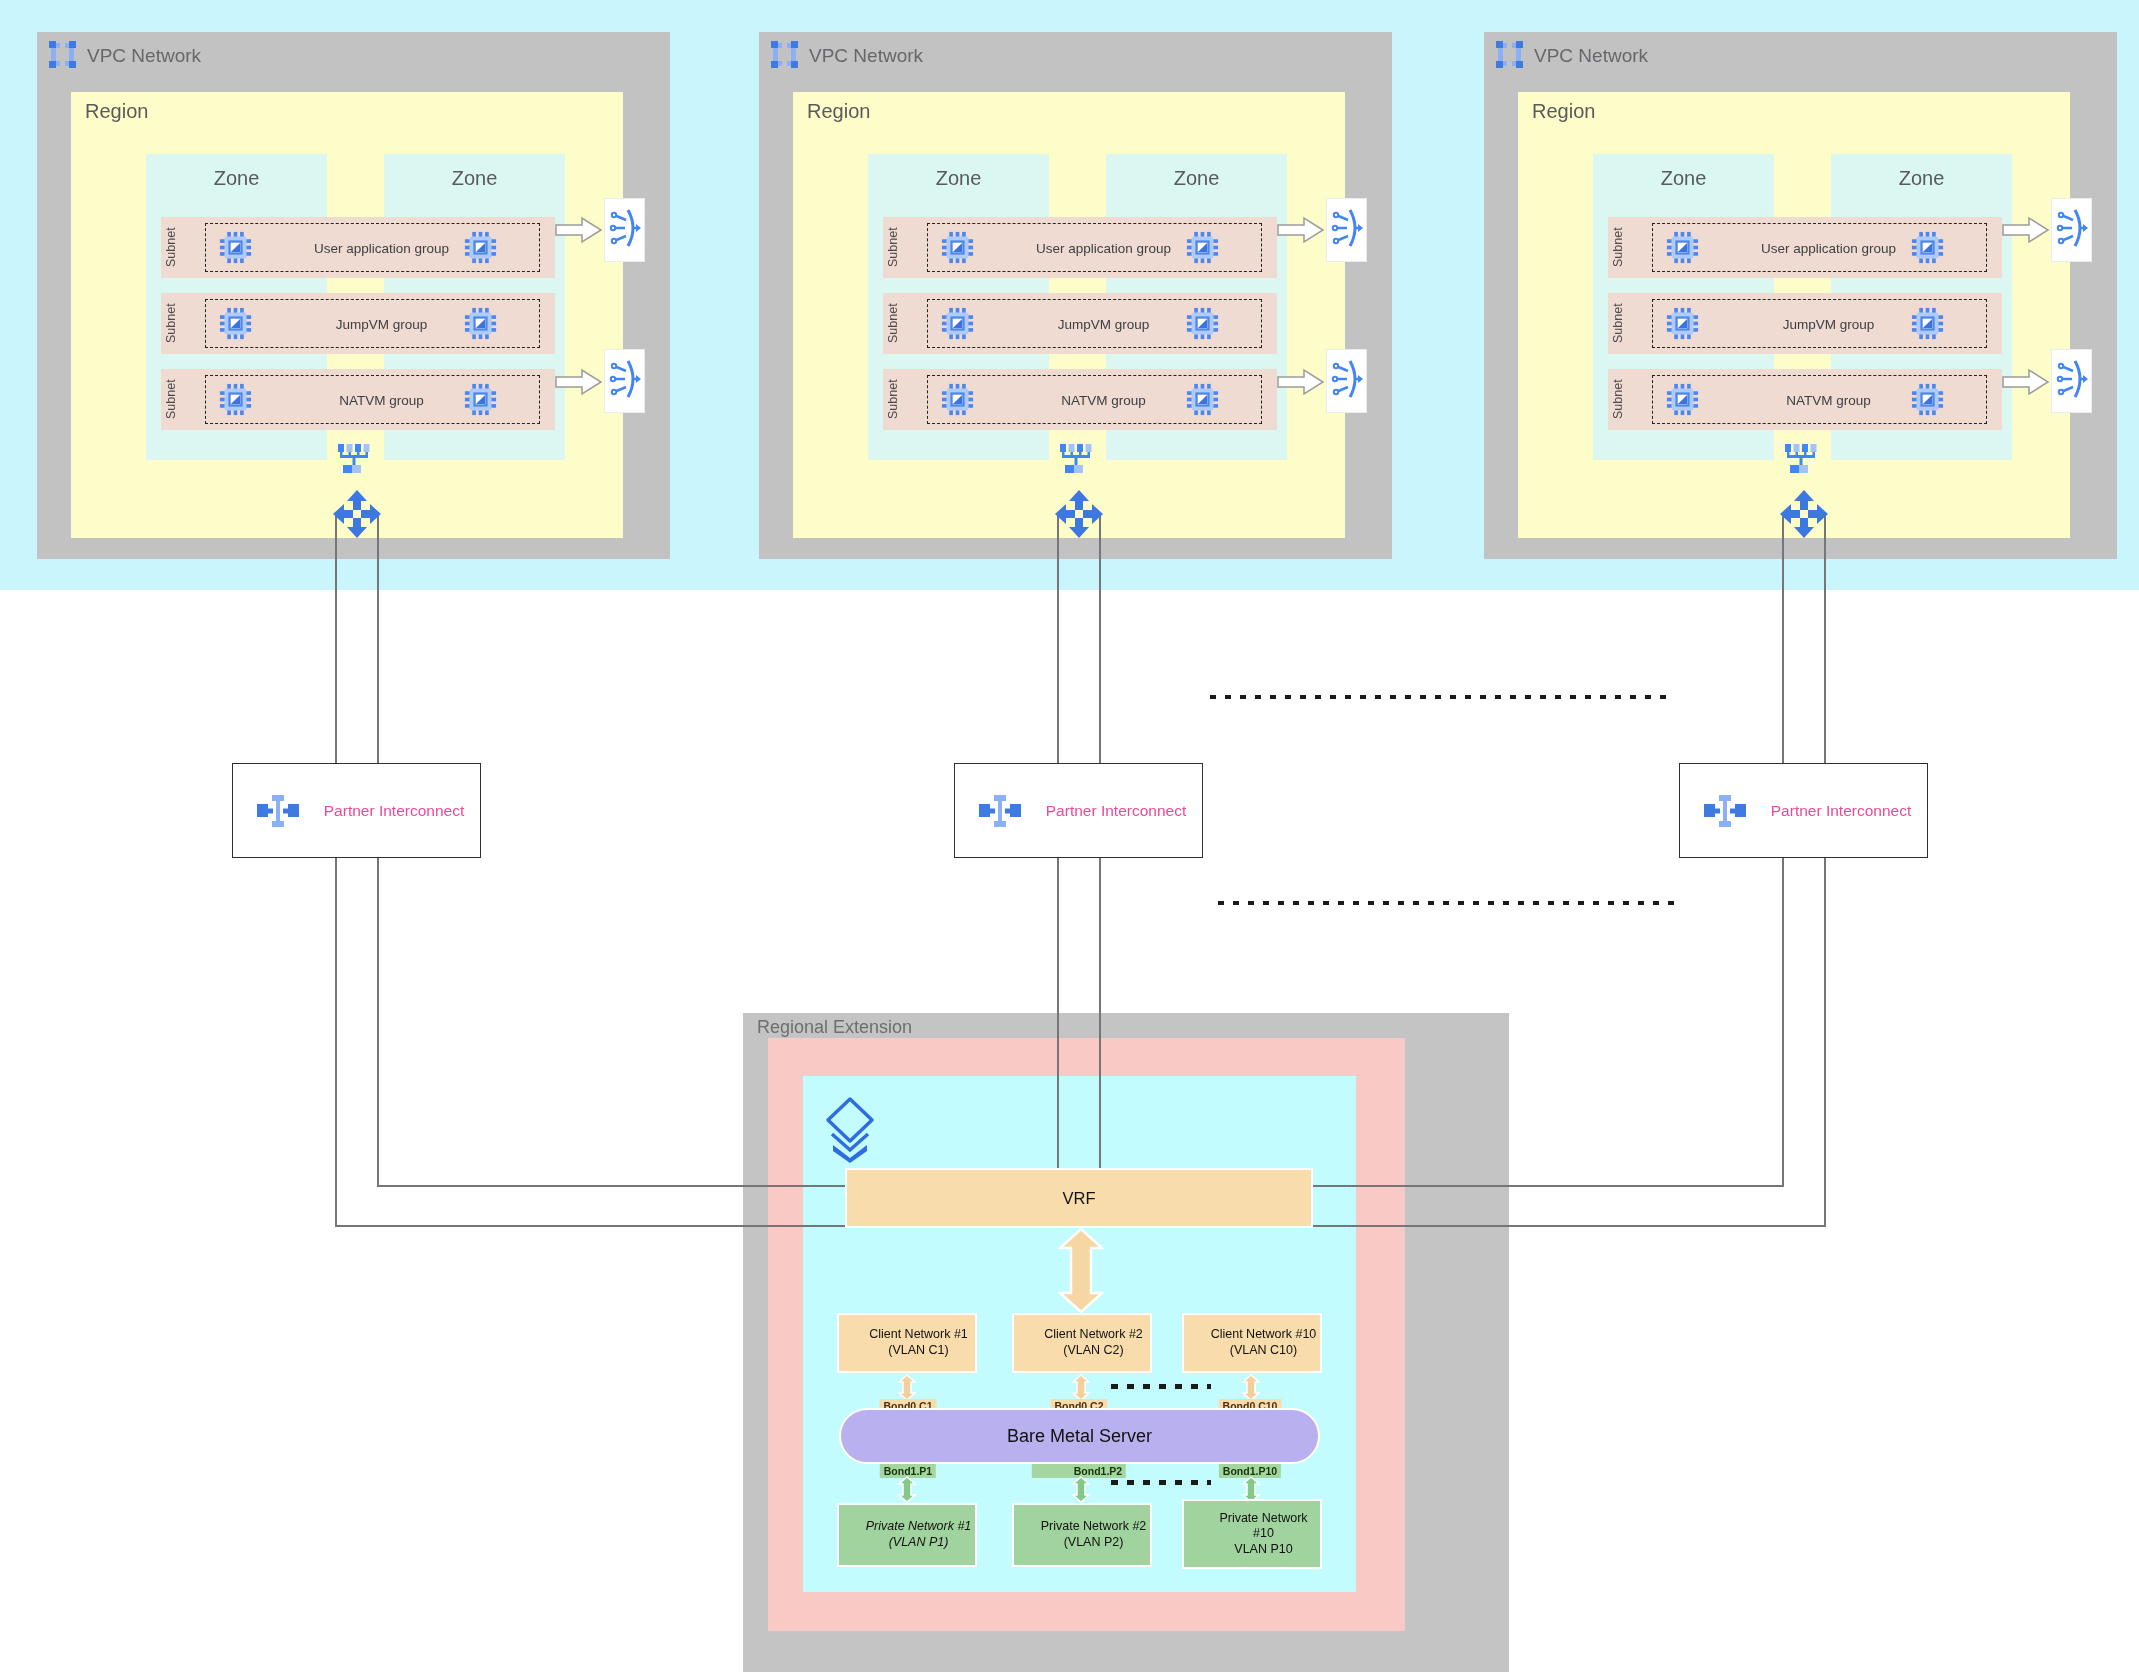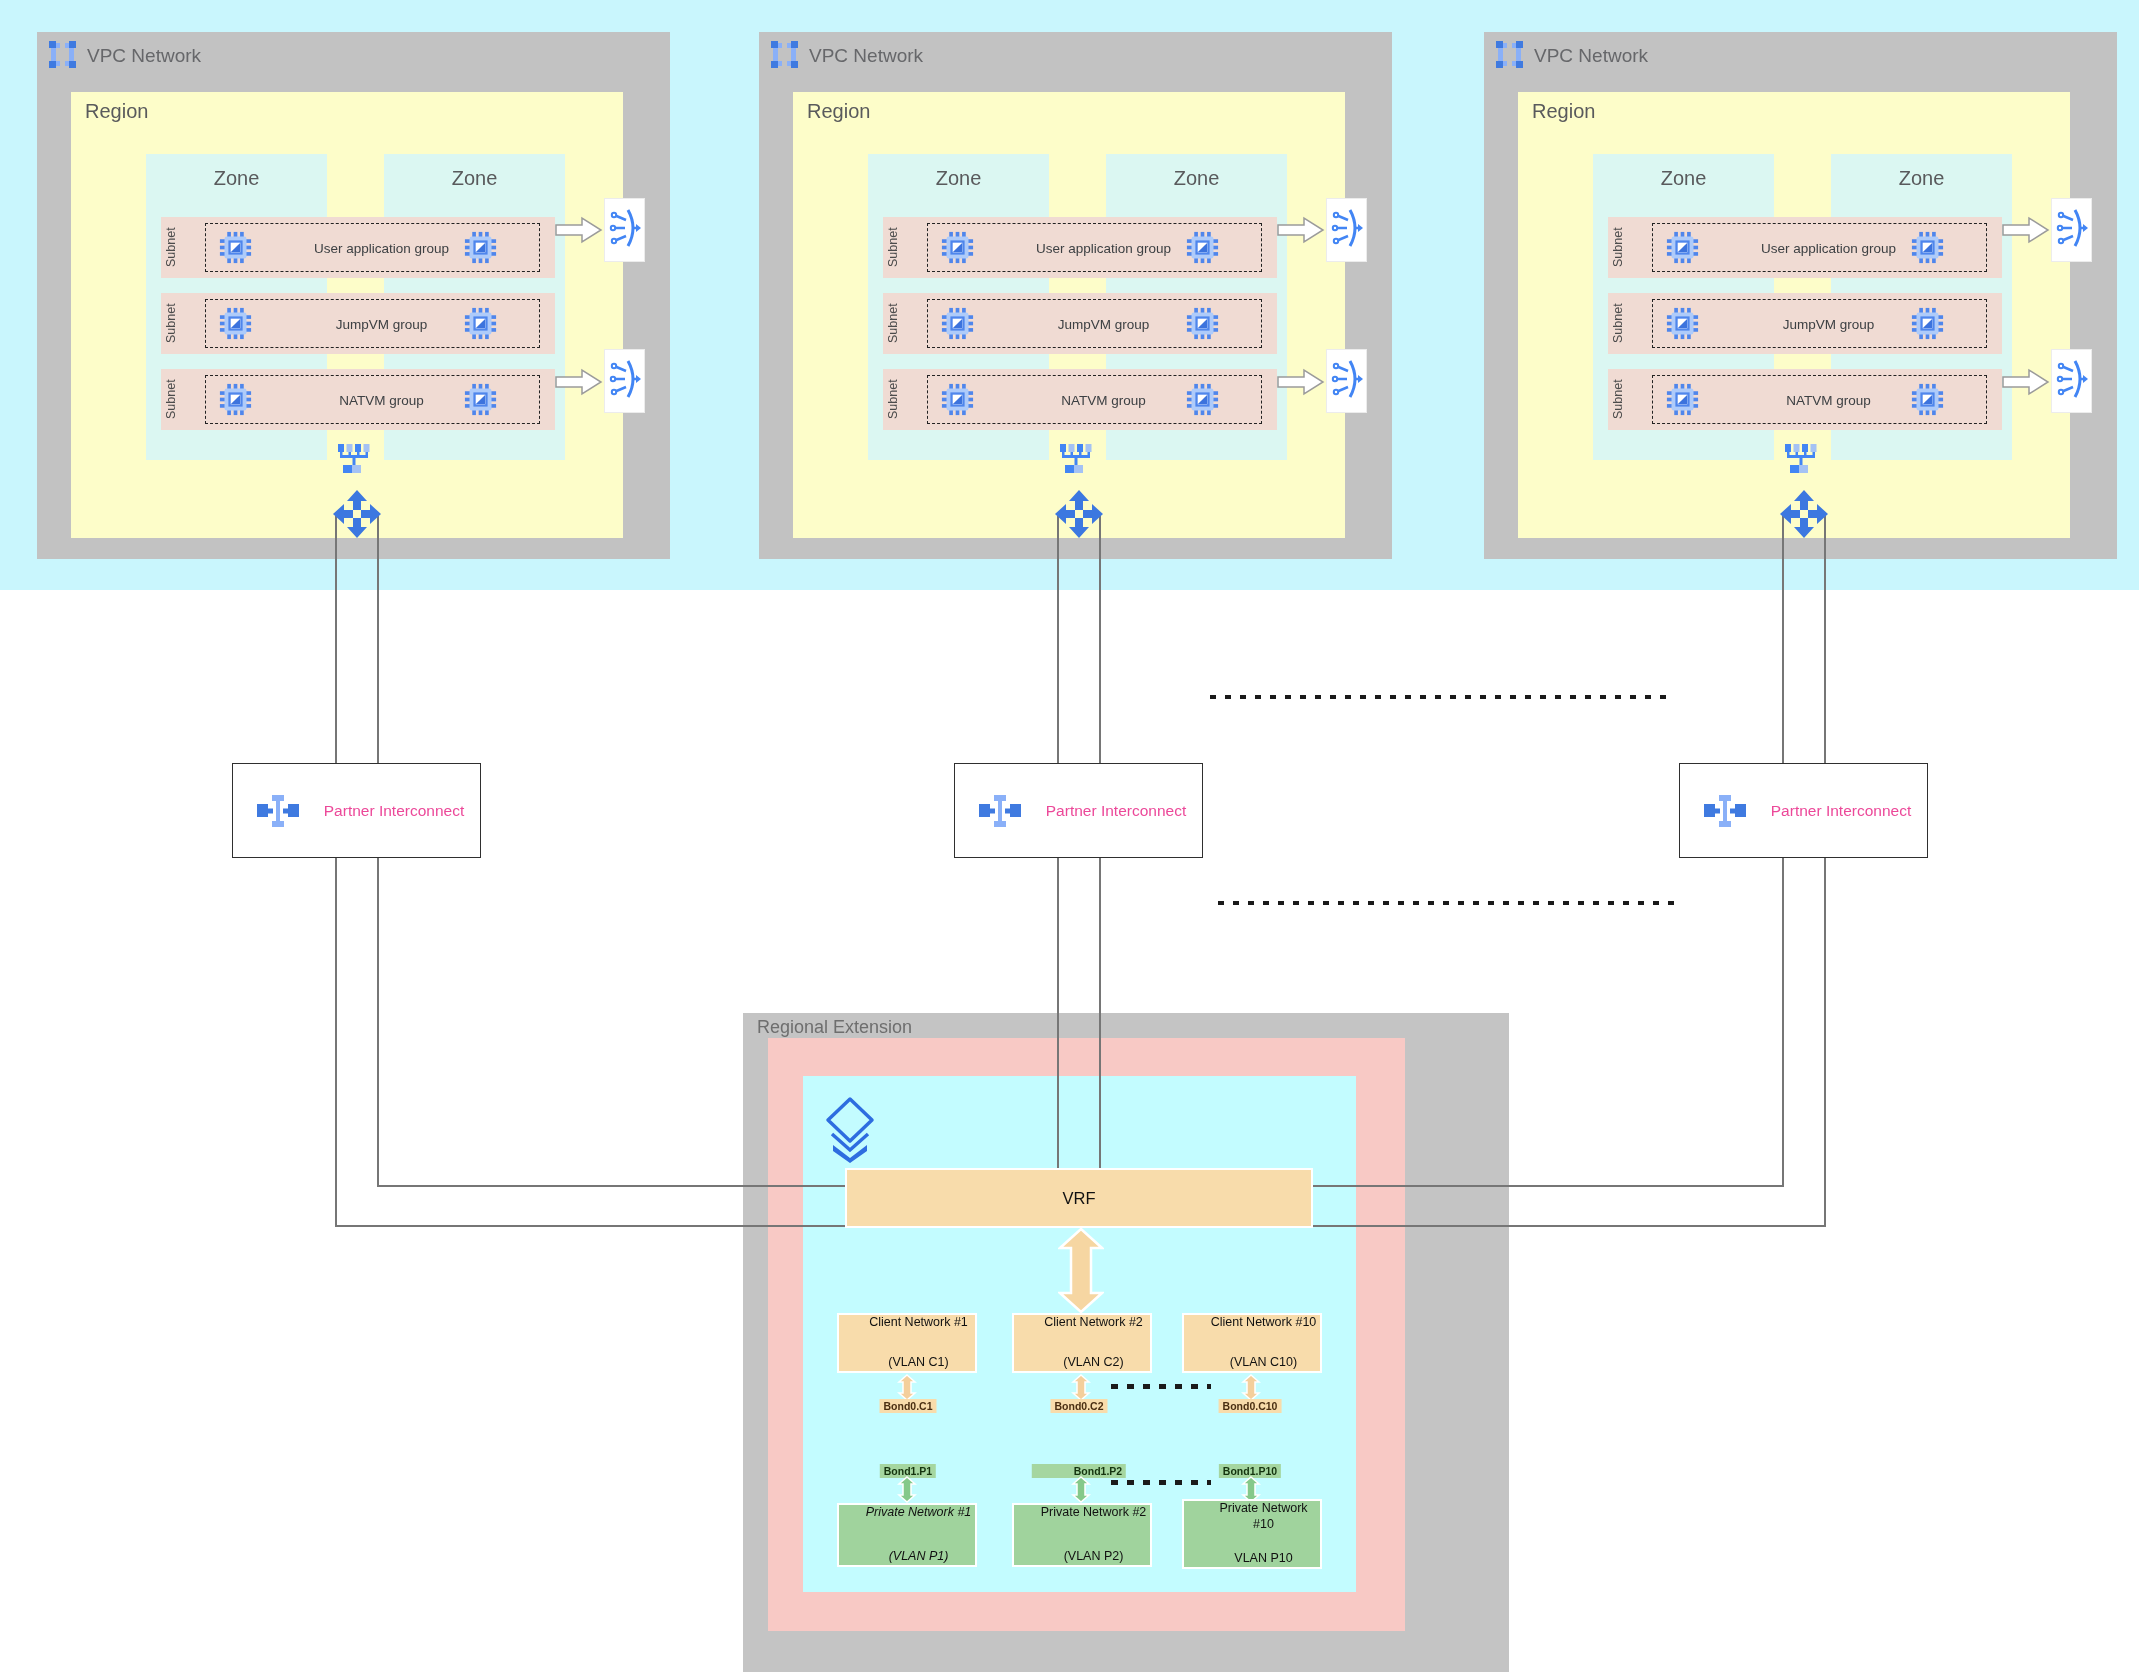--- a/index.html
+++ b/index.html
@@ -52,21 +52,21 @@
   .rext { left:743px; top:1013px; width:766px; height:659px; background:#c4c4c4; }
   .rext-title { position:absolute; left:14px; top:4px; font-size:18px; color:#6e6e6e; }
   .rext-pink { position:absolute; left:25px; top:25px; width:637px; height:593px; background:#f8c9c5; }
   .rext-cyan { position:absolute; left:60px; top:63px; width:553px; height:516px; background:#c3fcff; }
   .layers-icon { position:absolute; left:81px; top:83px; z-index:9; }
   .vrf { position:absolute; left:102px; top:155px; width:468px; height:60px;
     background:#f8dcab; border:2px solid #fff; z-index:9;
     display:flex; align-items:center; justify-content:center; font-size:16.5px; color:#111; }
   .big-arrow { position:absolute; left:315px; top:215px; z-index:9; }
   .net-box { position:absolute; width:140px; height:60px; border:2px solid #fff; z-index:9;
-    display:flex; flex-direction:column; align-items:center; justify-content:space-between;
+    display:flex; flex-direction:column; align-items:center; justify-content:center;
     text-align:center; font-size:12.5px; line-height:1.25; color:#111;padding-left:23px; }
   .client { background:#f8dcab; top:300px; }
   .private { background:#a0d39d; top:490px; height:64px; }
   .private-10 { top:486px; height:70px; }
   .private-10 .nm { max-width:104px; }
   .sm-arrow { position:absolute; z-index:9; }
   .bond { position:absolute; z-index:9; font-size:10.5px; font-weight:600;
     padding:1px 4px; white-space:nowrap; transform:translateX(-50%); }
   .bond0 { background:#f8dcab; color:#4a2f12; top:386px; }
   .bond1 { background:#a5d6a0; color:#15340f; top:451px; }
@@ -881,20 +881,23 @@
     <span class="sm-arrow" style="left:498px; top:361px;"><svg width="20" height="27" viewBox="0 0 20 27">
           <polygon points="10,1 18,8 14,8 14,19 18,19 10,26 2,19 6,19 6,8 2,8" fill="#f4cf9c" stroke="#ffffff" stroke-width="1.5"></polygon>
         </svg></span>
 
     <div class="re-dots" style="left:368px; top:371px;"></div>
 
     <span class="bond bond0" style="left:165px;">Bond0.C1</span>
     <span class="bond bond0" style="left:336px;">Bond0.C2</span>
     <span class="bond bond0" style="left:507px;">Bond0.C10</span>
 
+    <div class="bms">
+      <span>Bare Metal Server</span>
+    </div>
 
     <span class="bond bond1" style="left:165px;">Bond1.P1</span>
     <span class="bond bond1" style="left:336px;padding-left:42px;">Bond1.P2</span>
     <span class="bond bond1" style="left:507px;">Bond1.P10</span>
 
     <span class="sm-arrow" style="left:154px; top:463px;"><svg width="20" height="27" viewBox="0 0 20 27">
           <polygon points="10,1 18,8 14,8 14,19 18,19 10,26 2,19 6,19 6,8 2,8" fill="#85c98a" stroke="#ffffff" stroke-width="1.5"></polygon>
         </svg></span>
     <span class="sm-arrow" style="left:328px; top:463px;"><svg width="20" height="27" viewBox="0 0 20 27">
           <polygon points="10,1 18,8 14,8 14,19 18,19 10,26 2,19 6,19 6,8 2,8" fill="#85c98a" stroke="#ffffff" stroke-width="1.5"></polygon>

